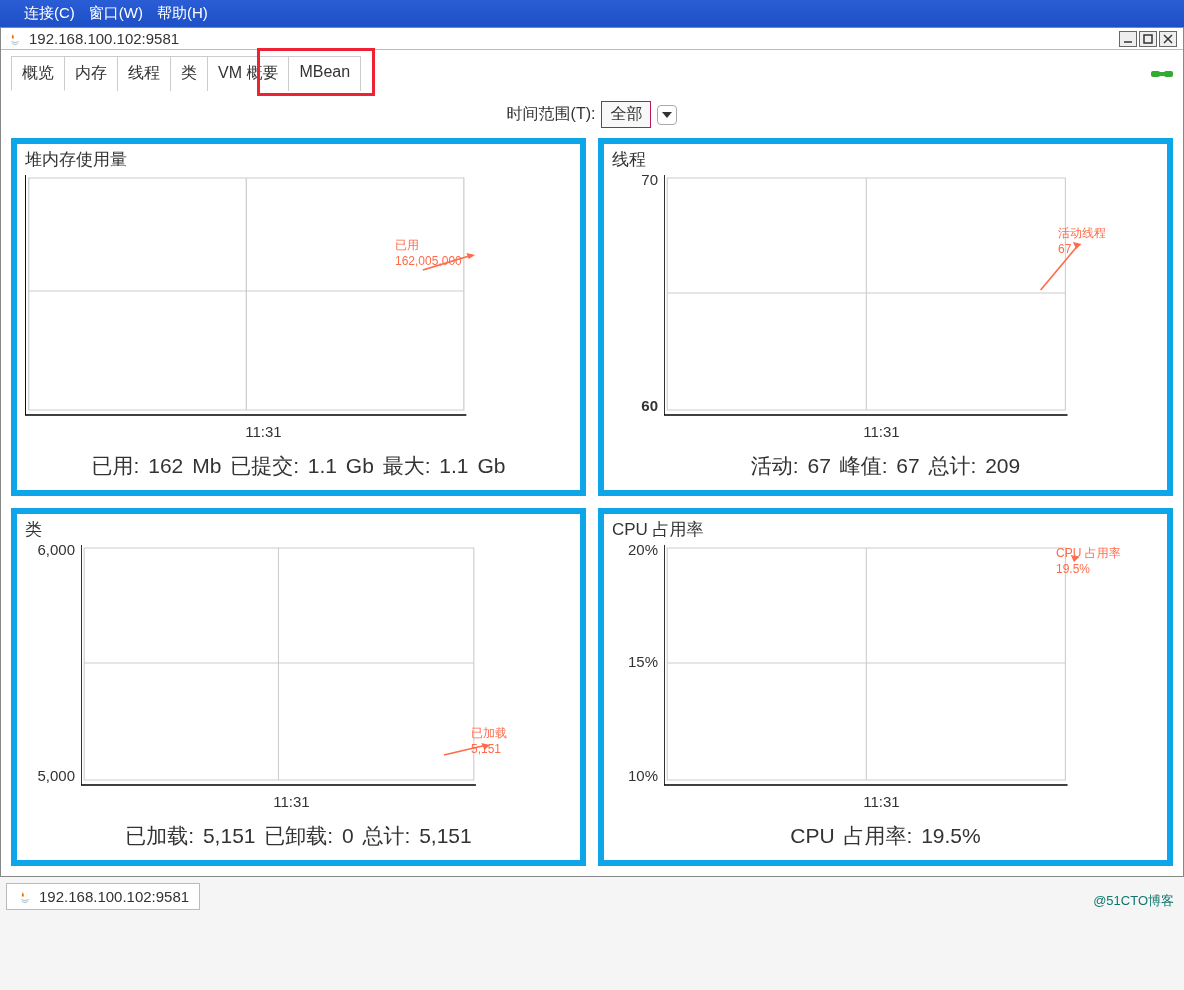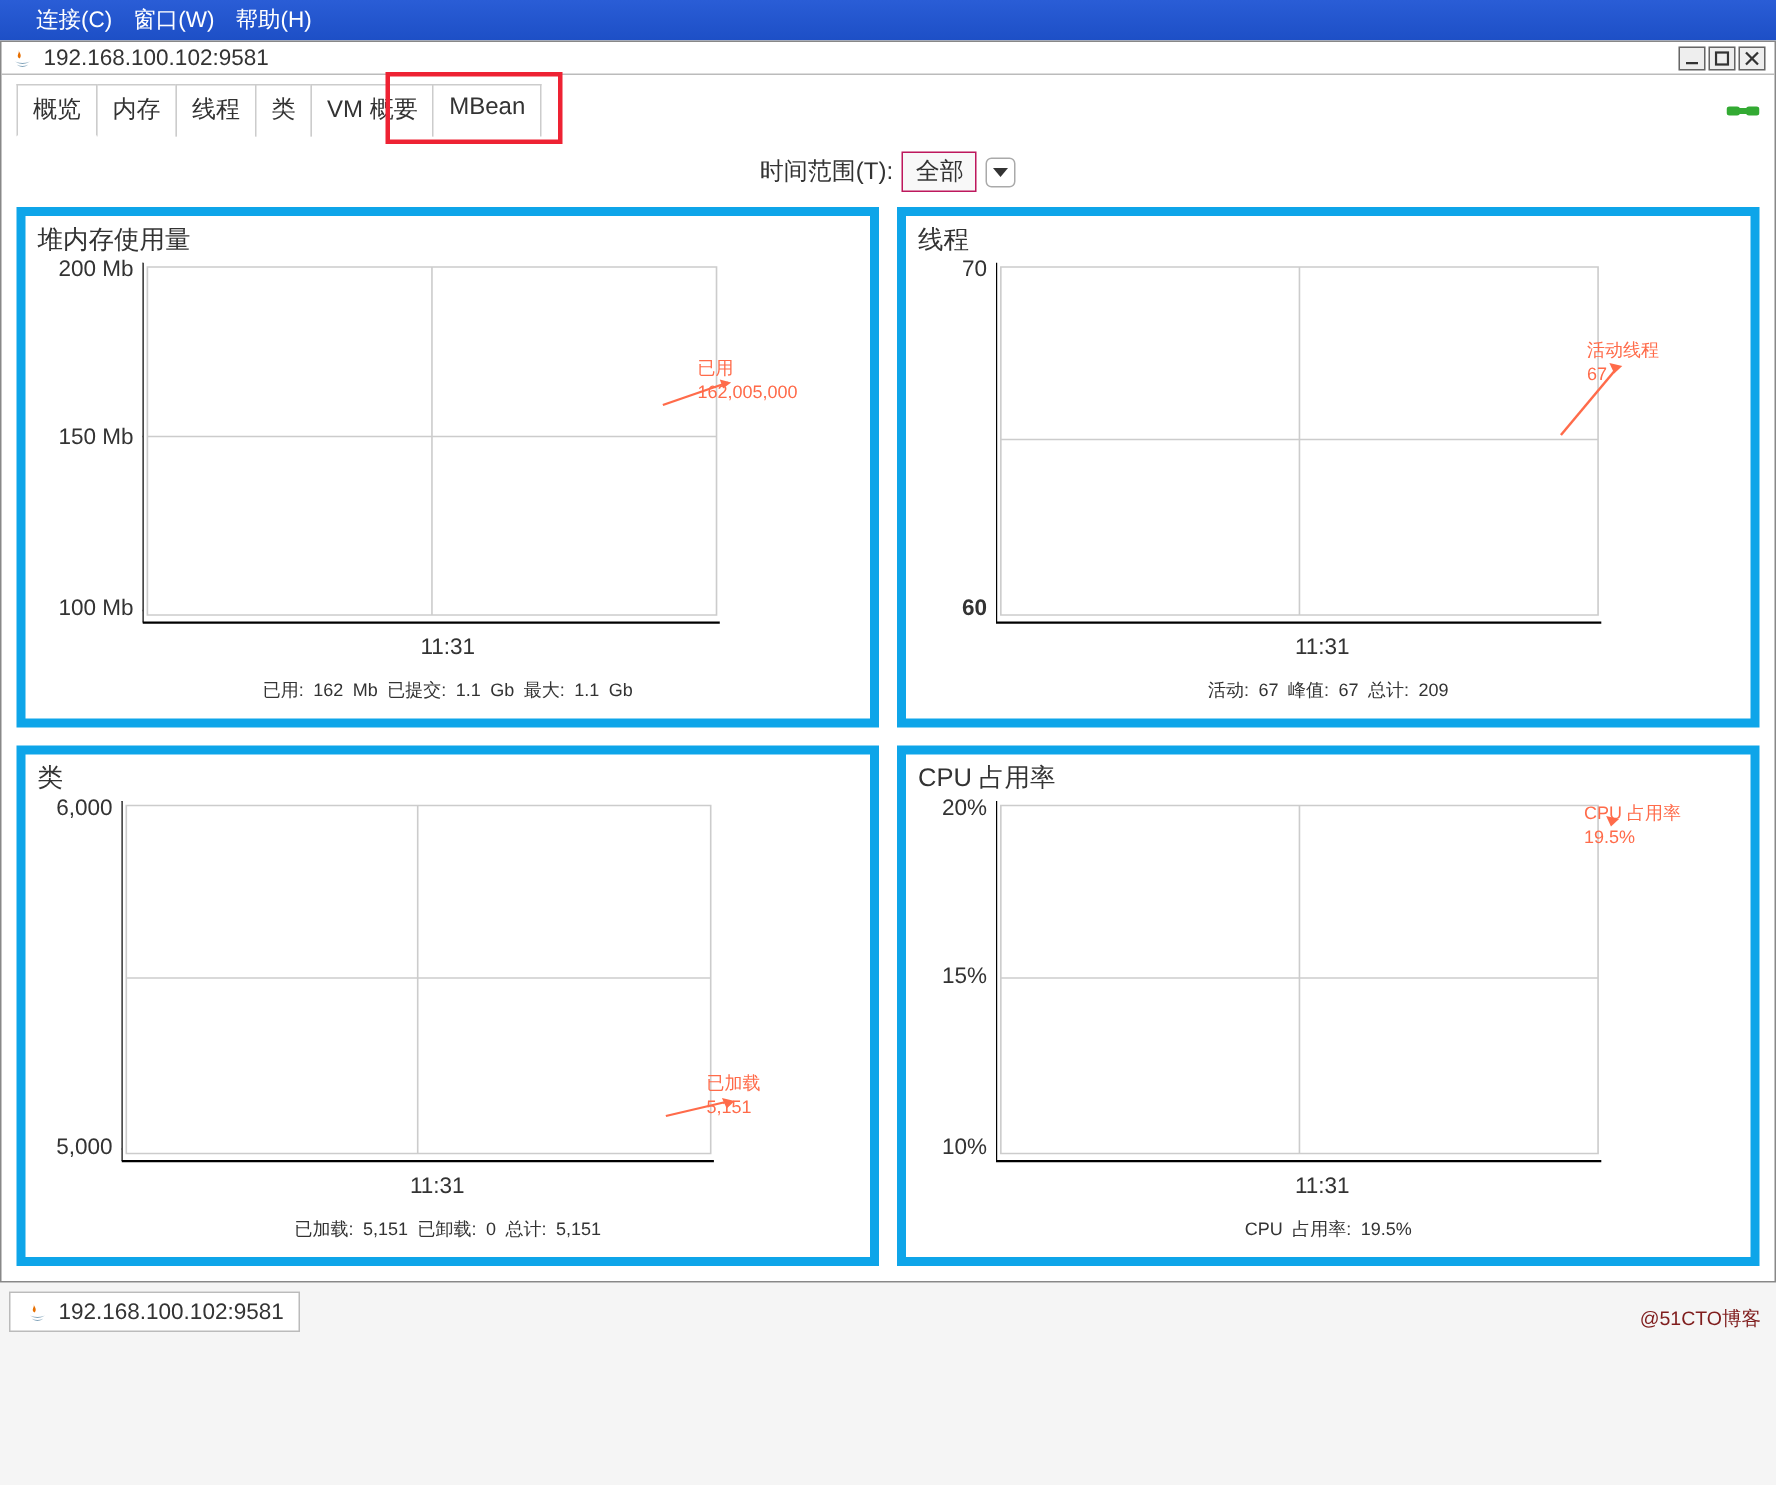--- a/index.html
+++ b/index.html
@@ -105,21 +105,21 @@
     flex: 1;
     position: relative;
   }
   .x-label {
     text-align: center;
     font-size: 15px;
     padding: 2px 0 0 0;
   }
   .chart-footer {
     text-align: center;
-    font-size: 12px;
+    font-size: 21px;
     padding: 8px 0 10px 0;
     word-spacing: 3px;
   }
   .annotation {
     position: absolute;
     font-size: 12px;
     color: #ff6b4a;
     white-space: nowrap;
   }
   svg { display: block; }
@@ -129,21 +129,21 @@
     align-items: center;
     border: 1px solid #bbb;
     padding: 4px 10px;
     background: #fff;
     font-size: 15px;
   }
   .watermark {
     position: absolute;
     right: 10px;
     bottom: 6px;
-    color: #7f1d1d;
+    color: #0f766e;
     font-size: 13px;
   }
 </style>
 </head>
 <body>
 
 <div class="menubar">
   <span>连接(C)</span>
   <span>窗口(W)</span>
   <span>帮助(H)</span>
@@ -209,25 +209,20 @@
             <path d="M0 0 L5 6 L10 0 Z" fill="#333"></path>
           </svg>
       </div>
     </div>
 
     <div class="charts-grid">
 
       <div class="chart-panel">
         <div class="chart-title">堆内存使用量</div>
         <div class="chart-body">
-          <div class="y-axis-labels">
-            <div style="position:absolute; right:6px; top:-4px;">200 Mb</div>
-            <div style="position:absolute; right:6px; top:108px;">150 Mb</div>
-            <div style="position:absolute; right:6px; top:222px;">100 Mb</div>
-          </div>
           <div class="plot-area">
             <svg width="100%" height="260" viewBox="0 0 440 260" preserveAspectRatio="none">
               <line x1="0" y1="0" x2="0" y2="240" stroke="#000" stroke-width="1.5"></line>
               <line x1="0" y1="240" x2="355" y2="240" stroke="#000" stroke-width="1.5"></line>
               <line x1="0" y1="0" x2="-5" y2="0" stroke="#000"></line>
               <line x1="0" y1="116" x2="-5" y2="116" stroke="#000"></line>
               <line x1="0" y1="232" x2="-5" y2="232" stroke="#000"></line>
               <rect x="3" y="3" width="350" height="232" fill="#fff" stroke="#ccc"></rect>
               <line x1="3" y1="116" x2="353" y2="116" stroke="#ccc"></line>
               <line x1="178" y1="3" x2="178" y2="235" stroke="#ccc"></line>

